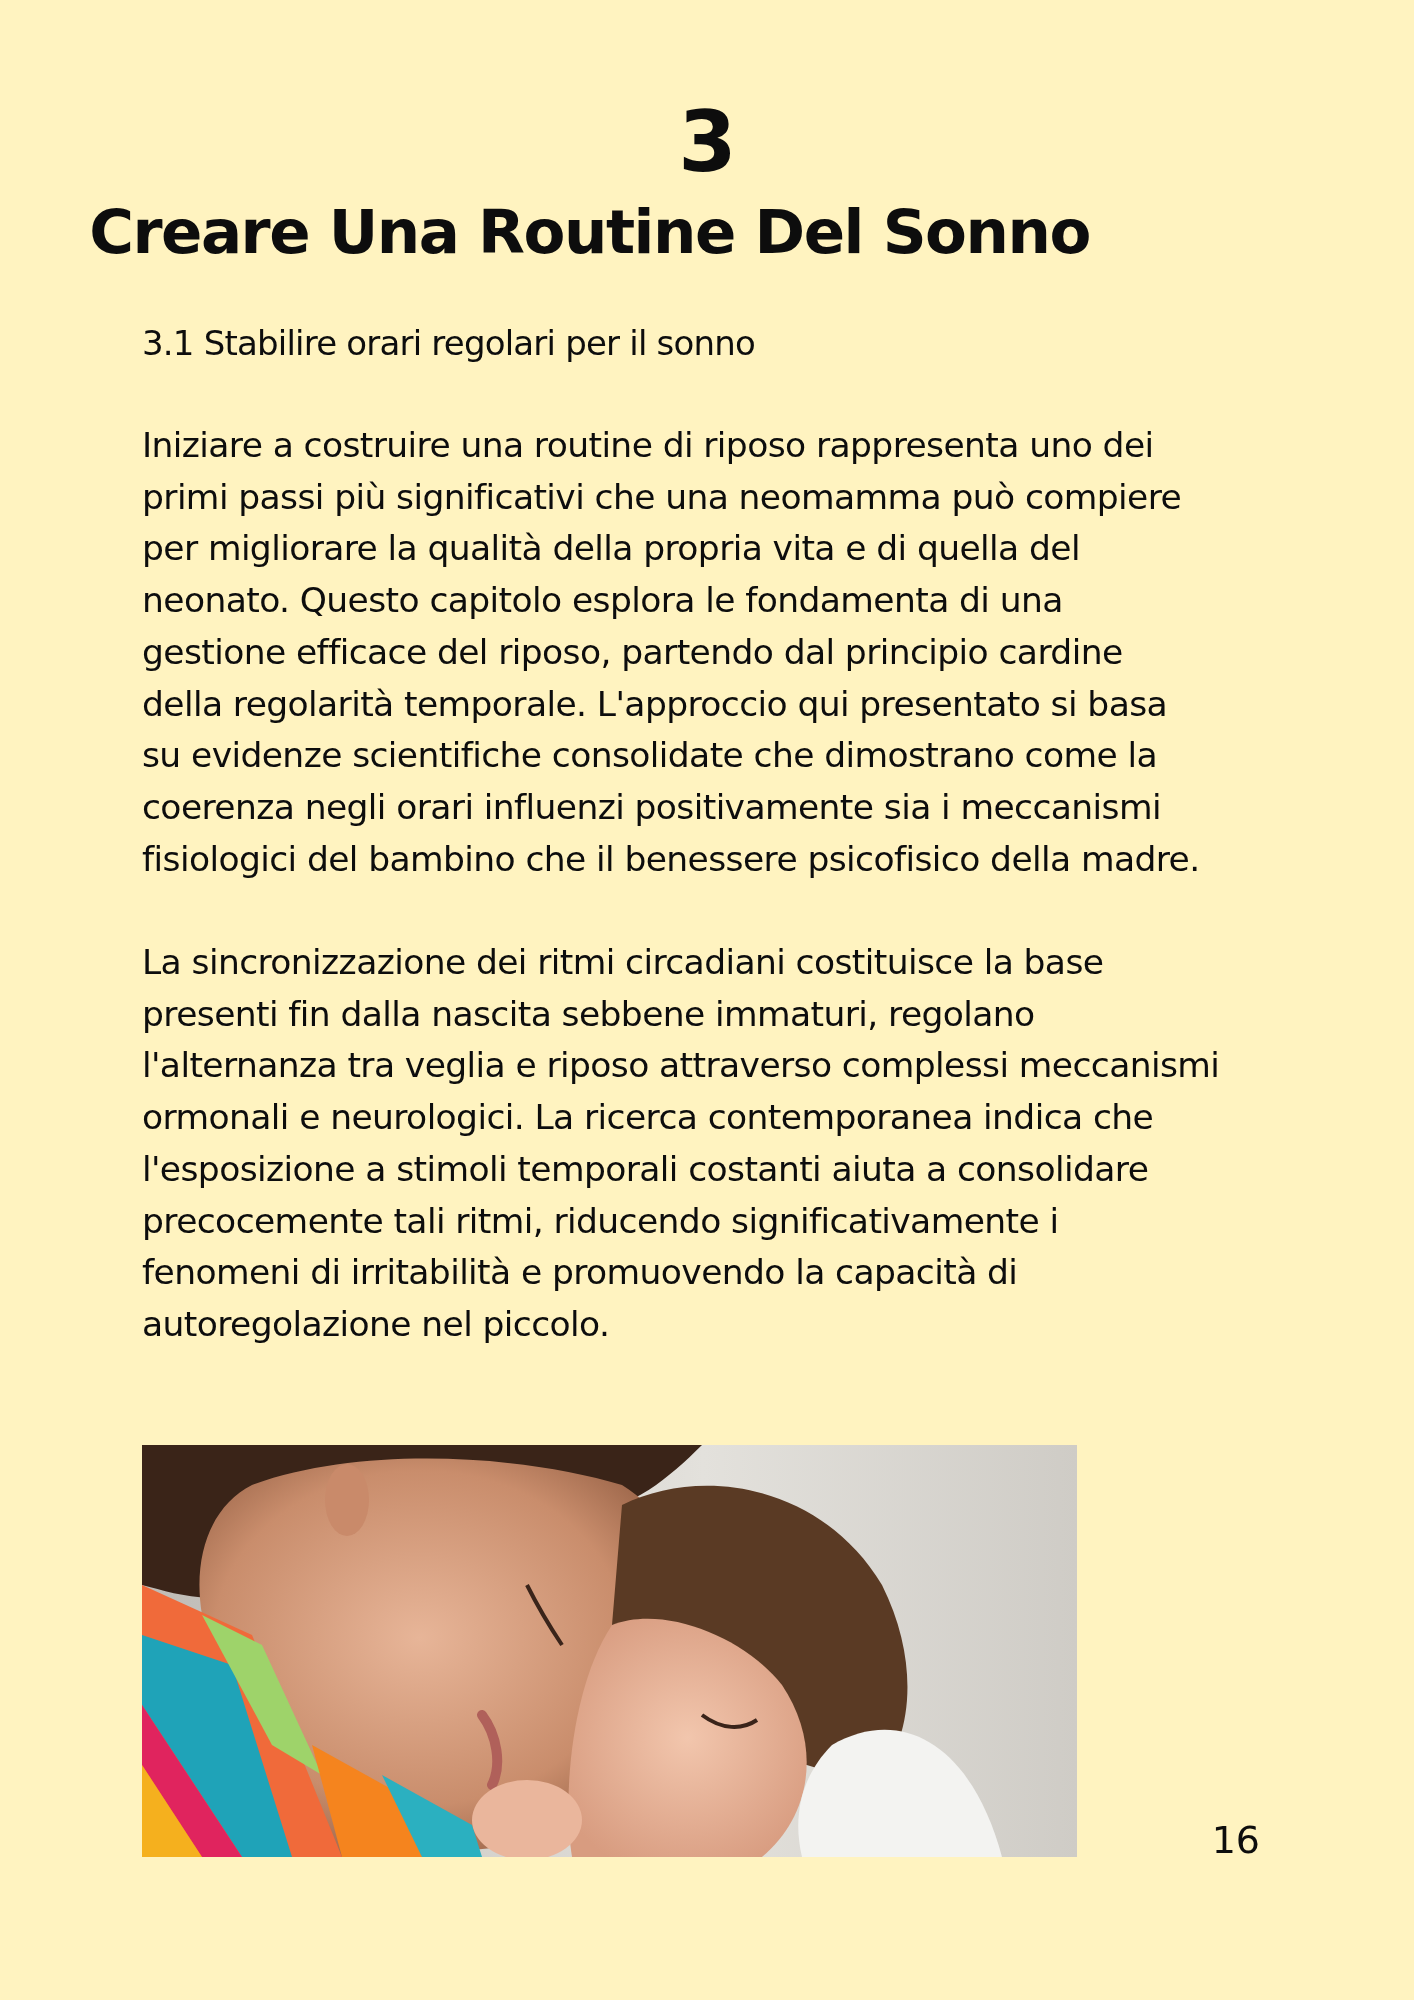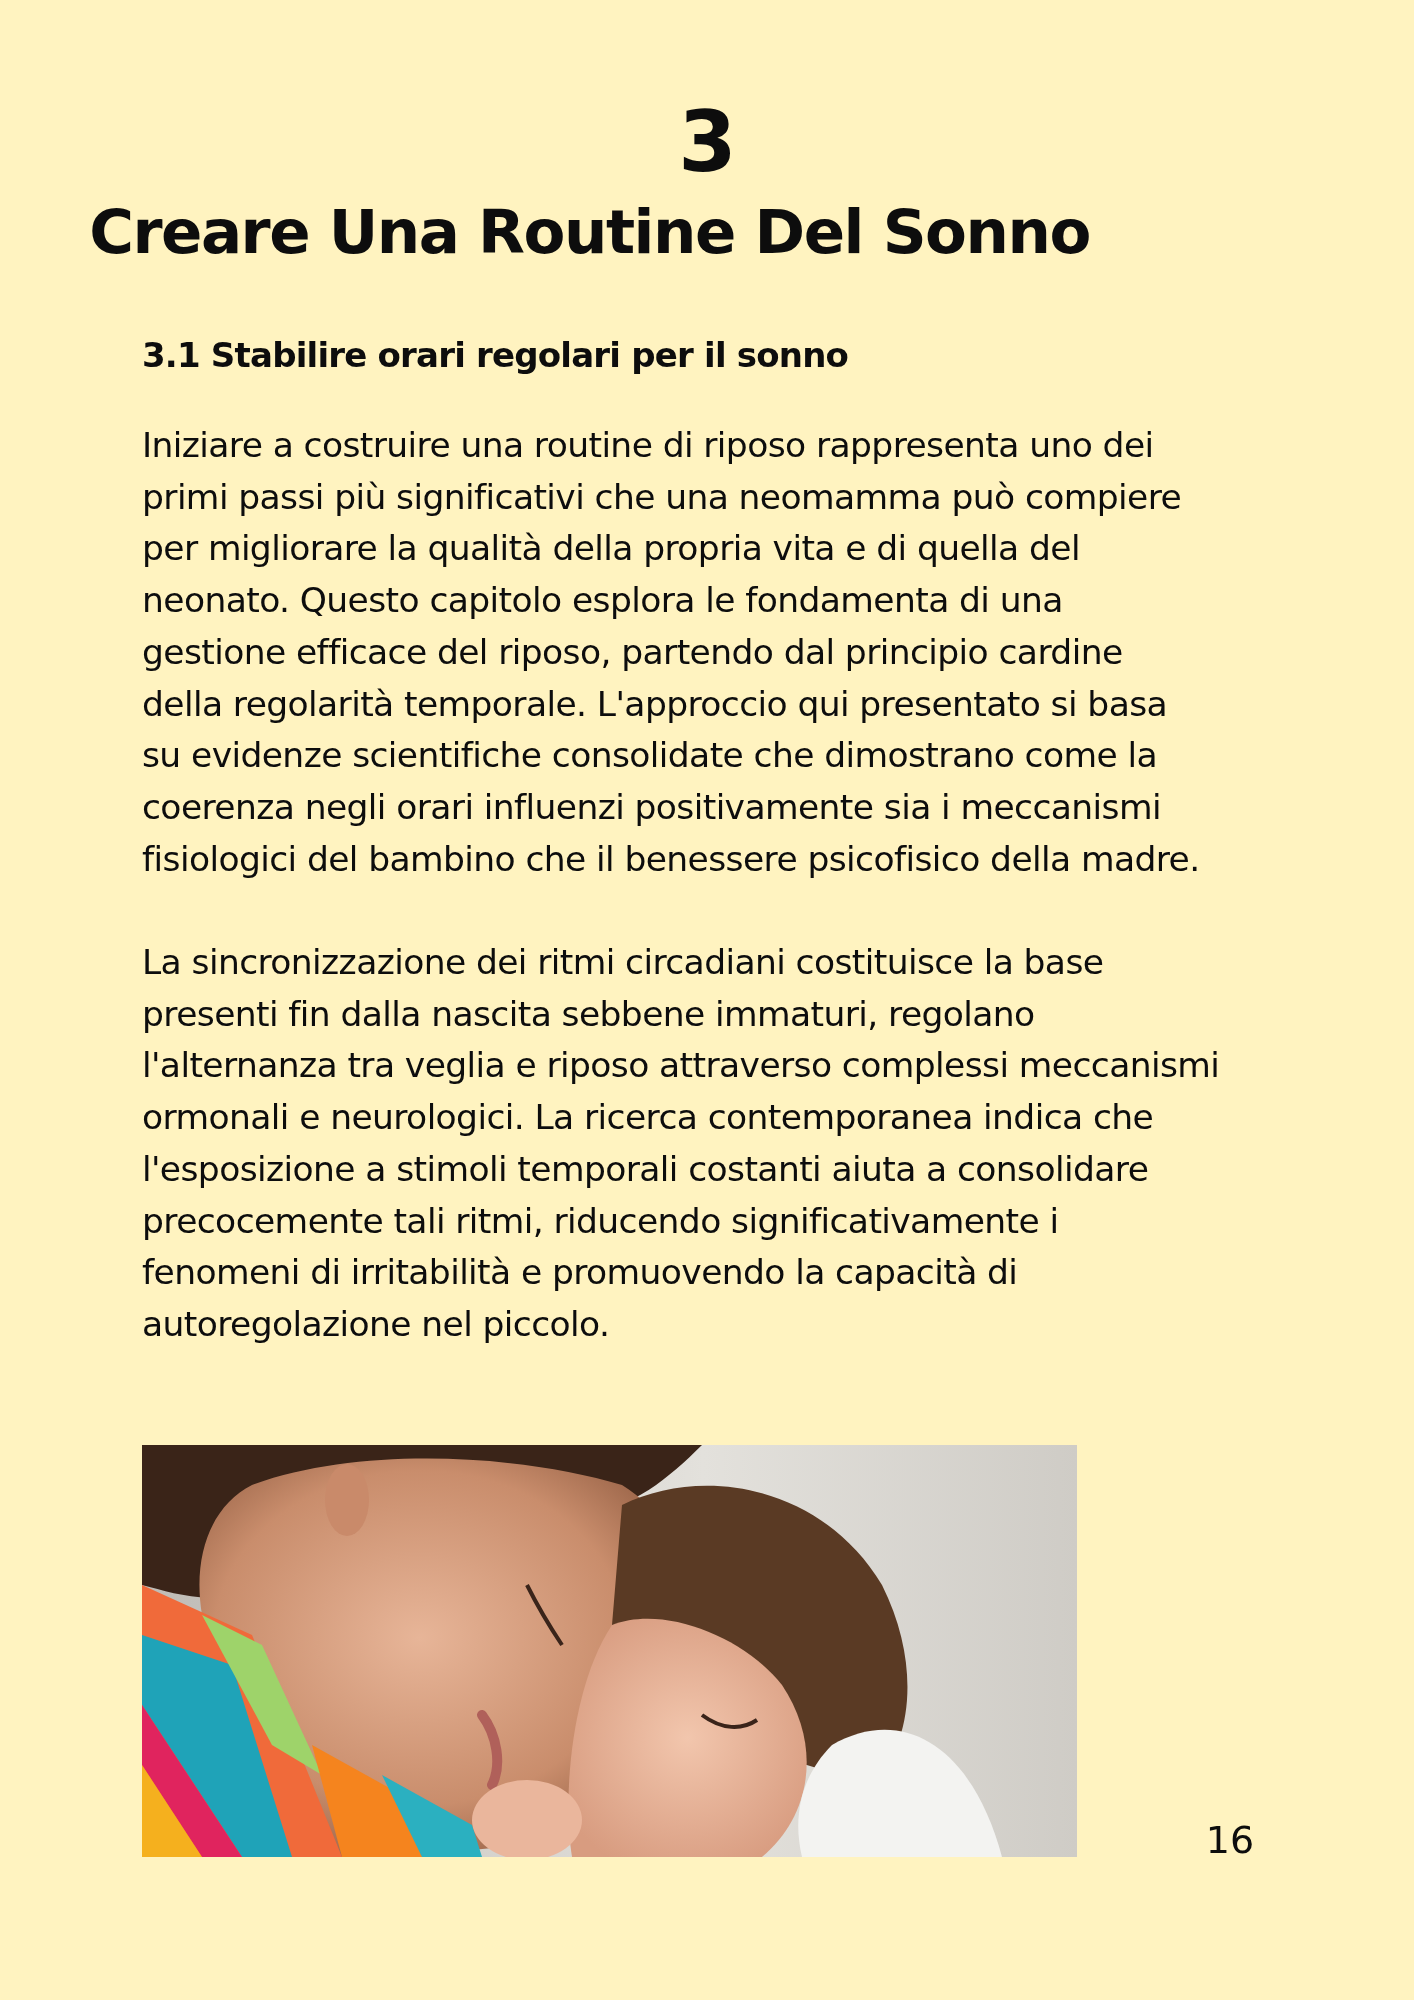--- a/index.html
+++ b/index.html
@@ -16,42 +16,41 @@
     text-align: center; font-weight: bold; font-size: 84px; line-height: 100px;
     letter-spacing: -1px;
   }
   .chapter-title {
     position: absolute; left: 0; width: 1179px; top: 192px;
     text-align: center; font-weight: bold; font-size: 61px; line-height: 80px;
     letter-spacing: -1.5px;
   }
   .section-title {
     position: absolute; left: 142px; top: 318px;
-    font-weight: bold; font-size: 34px; line-height: 50px;
+    font-weight: normal; font-size: 34px; line-height: 50px;
     letter-spacing: -0.8px;
-    margin-top: 12px;
   }
   .para {
     position: absolute; left: 142px; width: 1160px;
     font-size: 34.5px; line-height: 51.7px;
     letter-spacing: -0.6px;
     margin: 0;
   }
   .para .line { display: block; white-space: nowrap; }
   #para1 { top: 420px; }
   #para2 { top: 937px; }
   .photo {
     position: absolute; left: 142px; top: 1445px; width: 935px; height: 412px;
     overflow: hidden;
     background: #d9d6d0;
   }
   .photo svg { display: block; width: 100%; height: 100%; }
   .page-number {
     position: absolute; left: 1200px; top: 1815px; width: 60px;
-    text-align: center; font-size: 38px; line-height: 50px;
+    text-align: right; font-size: 38px; line-height: 50px;
   }
 </style>
 </head>
 <body>
 
 <div class="chapter-number">3</div>
 <div class="chapter-title">Creare Una Routine Del Sonno</div>
 <div class="section-title">3.1 Stabilire orari regolari per il sonno</div>
 
 <p class="para" id="para1">

